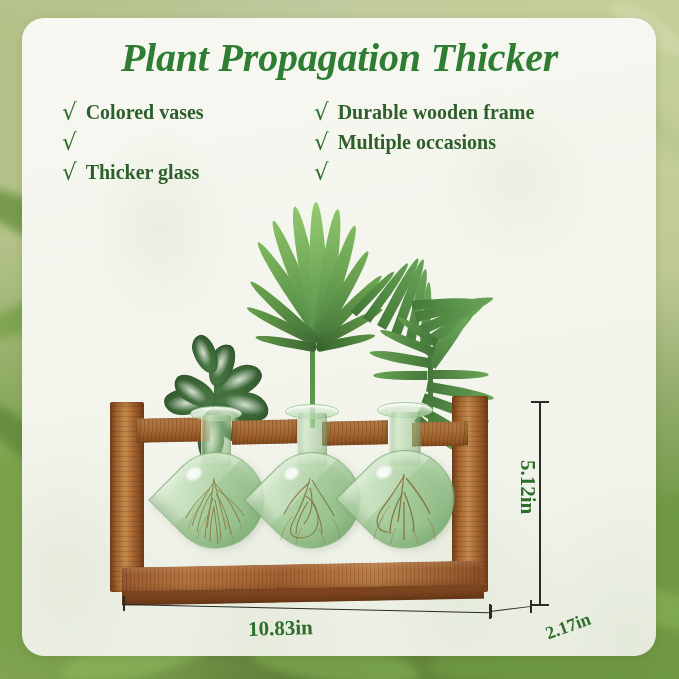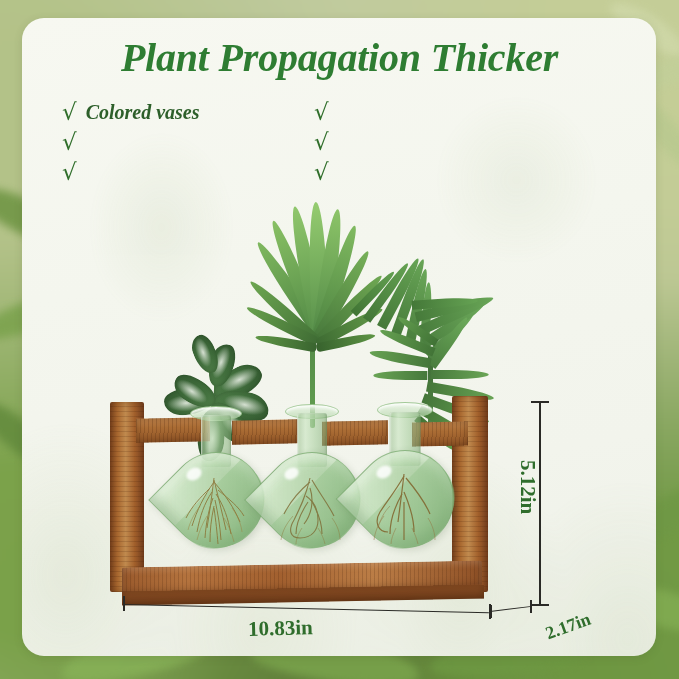--- a/index.html
+++ b/index.html
@@ -70,21 +70,21 @@
   #features .col { display:flex; flex-direction:column; gap:7px; }
   #features .col.left  { width:228px; }
   #features .col.right { width:300px; }
   .feat { display:flex; align-items:baseline; gap:9px; }
   .feat .tick {
     font-family:"DejaVu Sans", sans-serif; font-size:23px; line-height:1;
     color:#2f6e2a; font-weight:400; transform:translateY(1px); flex:none;
   }
   .feat .txt {
     font-family:"Liberation Serif", serif;
-    font-weight:700; font-style:italic; font-size:20px; line-height:1.05;
+    font-weight:700; font-size:20px; line-height:1.05;
     color:#2d5f2a; white-space:nowrap;
   }
 
   
   #stage { position:absolute; left:0; top:190px; width:634px; height:430px; }
 
   
   .plant { position:absolute; }
   .blade {
     position:absolute; transform-origin:50% 100%;
@@ -207,29 +207,32 @@
   <div class="col left">
     <div class="feat">
       <span class="tick">√</span>
       <span class="txt">Colored vases</span>
     </div>
     <div class="feat">
       <span class="tick">√</span>
     </div>
     <div class="feat">
       <span class="tick">√</span>
+      <span class="txt">Thicker glass</span>
     </div>
   </div>
 
   <div class="col right">
     <div class="feat">
       <span class="tick">√</span>
-    </div>
-    <div class="feat">
-      <span class="tick">√</span>
+      <span class="txt">Durable wooden frame</span>
+    </div>
+    <div class="feat">
+      <span class="tick">√</span>
+      <span class="txt">Multiple occasions</span>
     </div>
     <div class="feat">
       <span class="tick">√</span>
     </div>
   </div>
 
 </div>
 
 <div id="stage">
 

